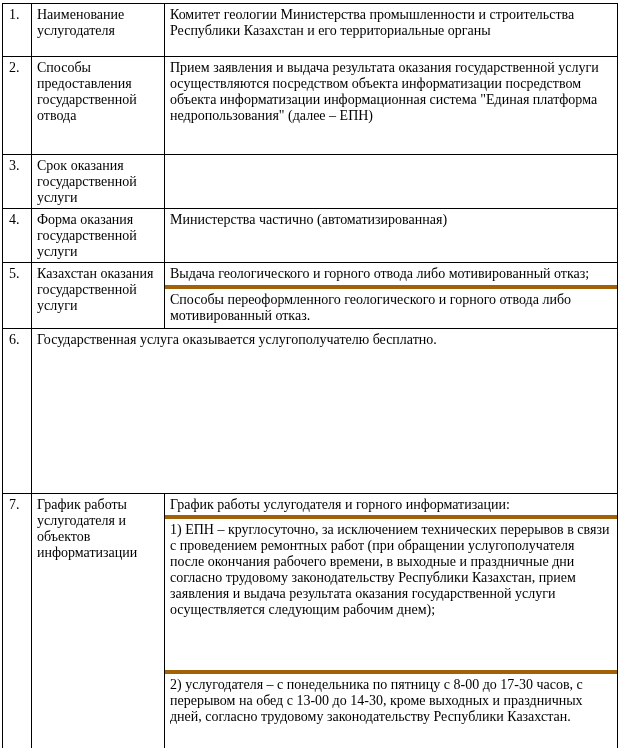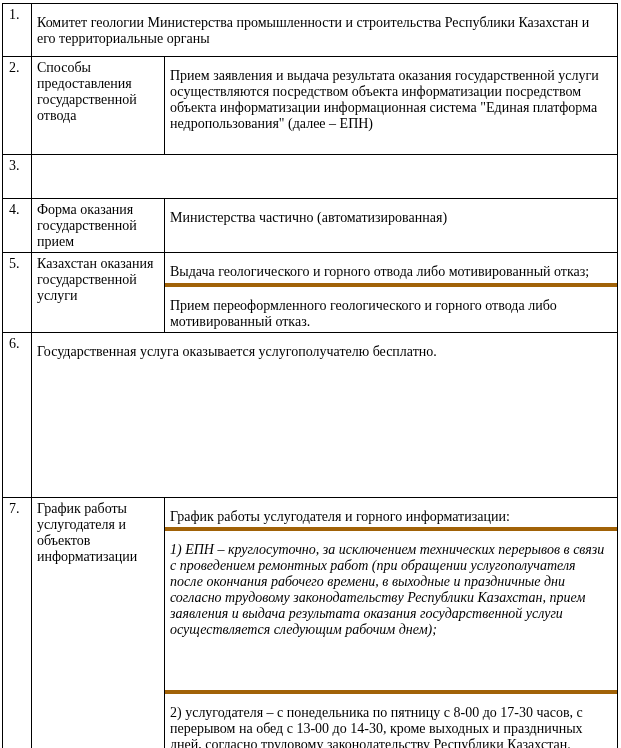--- a/index.html
+++ b/index.html
@@ -41,73 +41,74 @@
     padding: 3px 5px 2px 5px;
   }
   .cell-content {
     flex: 1 1 auto;
     display: flex;
     flex-direction: column;
     min-width: 0;
   }
   .sub {
     padding: 3px 7px 2px 5px;
-    margin-top: 8px;
   }
   .sub.divided { border-bottom: 4px solid #a16207; }
   .sub.fill { flex: 1 1 auto; }
   .r1 { min-height: 53px; }
   .r2 { min-height: 98px; }
   .r3 { min-height: 44px; }
   .r4 { min-height: 43px; }
   .r5 { min-height: 66px; }
   .r6 { min-height: 165px; }
   .r7 { min-height: 263px; }
   .r5 .sub-a { height: 26px; }
   .r7 .sub-a { height: 25px; }
-  .r7 .sub-b { height: 155px; font-style: italic; }
+  .r7 .sub-b { height: 155px; }
 </style>
 </head>
 <body>
 
 <div class="doc-table">
 
   <div class="row r1">
     <div class="cell-num">1.</div>
+    <div class="cell-label">Наименование услугодателя</div>
     <div class="cell-content">
       <div class="sub fill">Комитет геологии Министерства промышленности и строительства Республики Казахстан и его территориальные органы</div>
     </div>
   </div>
 
   <div class="row r2">
     <div class="cell-num">2.</div>
     <div class="cell-label">Способы предоставления государственной отвода</div>
     <div class="cell-content">
       <div class="sub fill">Прием заявления и выдача результата оказания государственной услуги осуществляются посредством объекта информатизации посредством объекта информатизации информационная система "Единая платформа недропользования" (далее – ЕПН)</div>
     </div>
   </div>
 
   <div class="row r3">
     <div class="cell-num">3.</div>
+    <div class="cell-label">Срок оказания государственной услуги</div>
   </div>
 
   <div class="row r4">
     <div class="cell-num">4.</div>
-    <div class="cell-label">Форма оказания государственной прием</div>
+    <div class="cell-label">Форма оказания государственной услуги</div>
     <div class="cell-content">
       <div class="sub fill">Министерства частично (автоматизированная)</div>
     </div>
   </div>
 
   <div class="row r5">
     <div class="cell-num">5.</div>
     <div class="cell-label">Казахстан оказания государственной услуги</div>
     <div class="cell-content">
       <div class="sub sub-a divided">Выдача геологического и горного отвода либо мотивированный отказ;</div>
-      <div class="sub fill">Прием переоформленного геологического и горного отвода либо мотивированный отказ.</div>
+      <div class="sub fill">Способы переоформленного геологического и горного отвода либо мотивированный отказ.</div>
     </div>
   </div>
 
   <div class="row r6">
     <div class="cell-num">6.</div>
     <div class="cell-content">
       <div class="sub fill">Государственная услуга оказывается услугополучателю бесплатно.</div>
     </div>
   </div>
 

